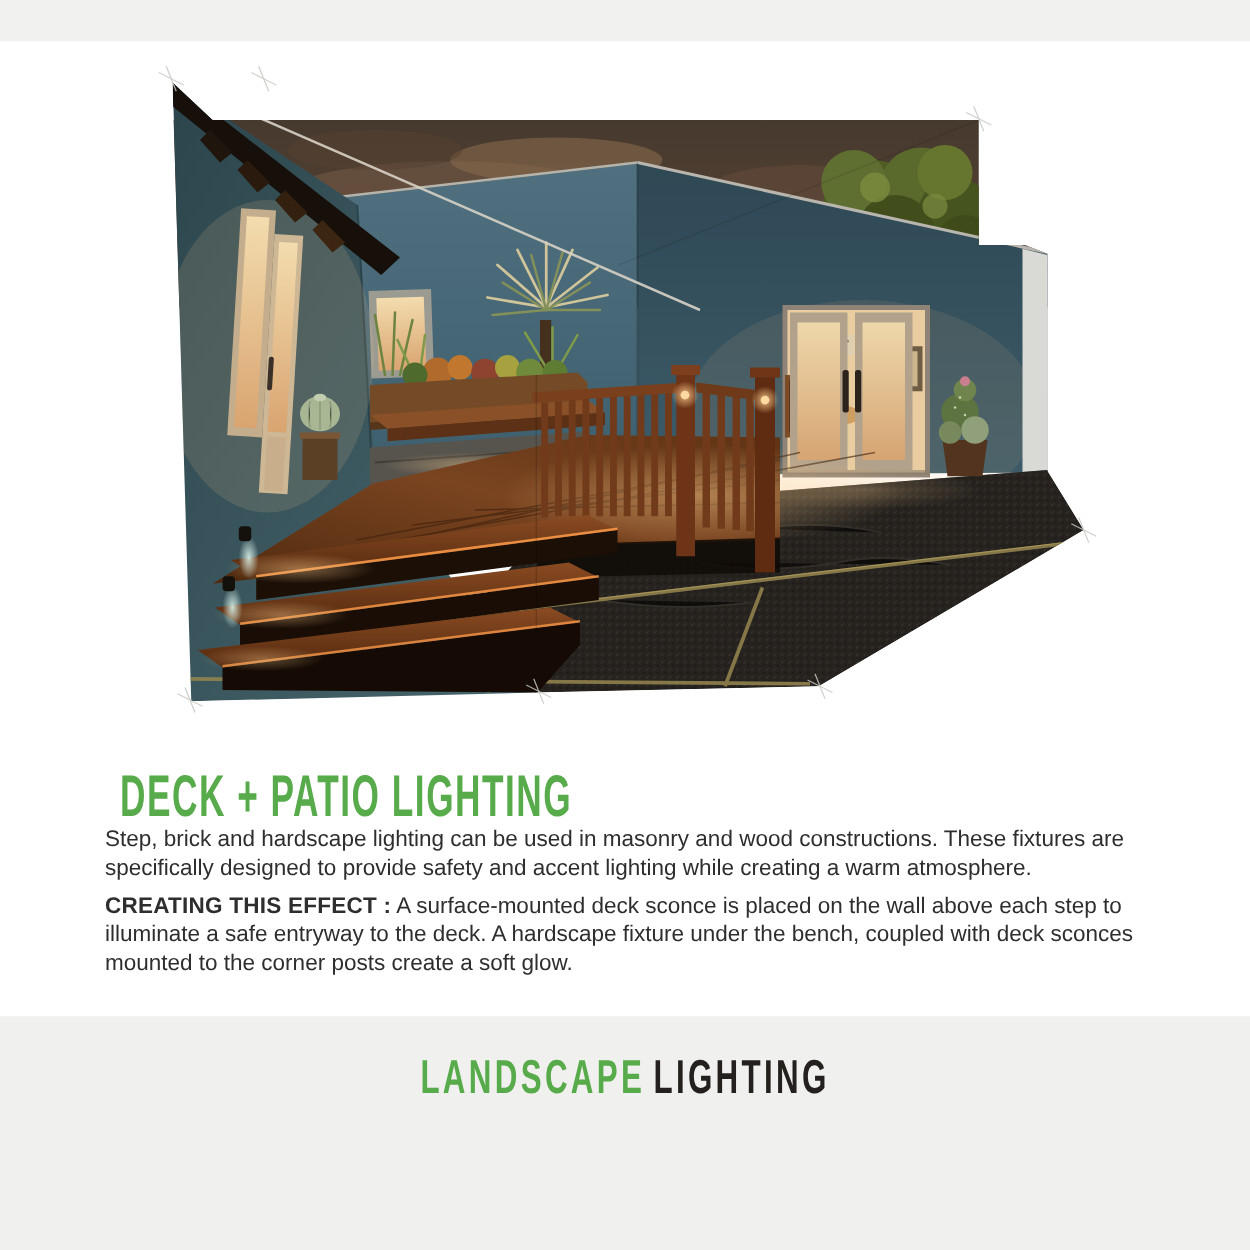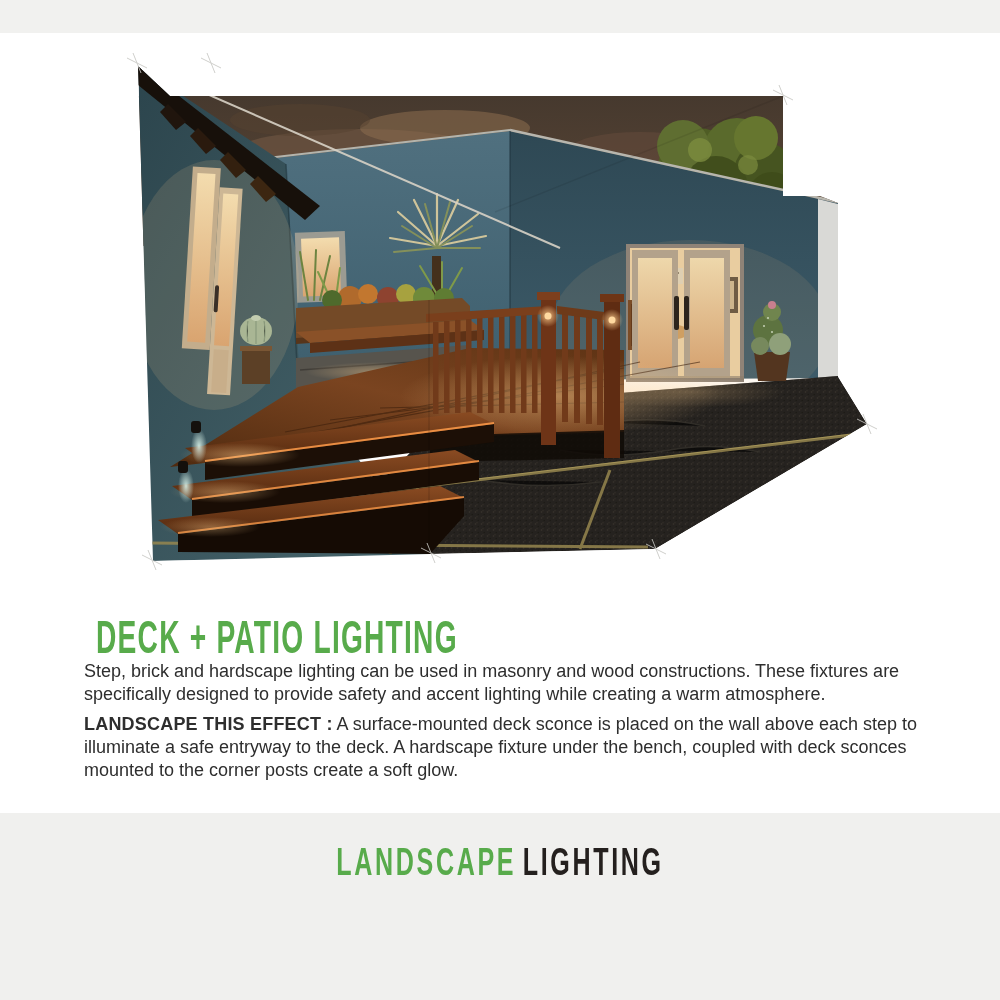--- a/index.html
+++ b/index.html
@@ -353,18 +353,18 @@
         <line x1="142" y1="555" x2="162" y2="565"></line>
           <line x1="148" y1="550" x2="156" y2="570"></line>
       </g>
     </svg>
   </div>
 
   <h1 class="headline"><span class="cond">DECK + PATIO LIGHTING</span></h1>
 
   <p class="para para-intro">Step, brick and hardscape lighting can be used in masonry and wood constructions. These fixtures are specifically designed to provide safety and accent lighting while creating a warm atmosphere.</p>
 
-  <p class="para para-effect"><strong>LANDSCAPE THIS EFFECT :</strong><span> A surface-mounted deck sconce is placed on the wall above each step to illuminate a safe entryway to the deck. A hardscape fixture under the bench, coupled with deck sconces mounted to the corner posts create a soft glow.</span></p>
+  <p class="para para-effect"><strong>CREATING THIS EFFECT :</strong><span> A surface-mounted deck sconce is placed on the wall above each step to illuminate a safe entryway to the deck. A hardscape fixture under the bench, coupled with deck sconces mounted to the corner posts create a soft glow.</span></p>
 
   <div class="footer">
     <div class="brand1"><span class="condC"><span class="green">LANDSCAPE</span><span class="dark">LIGHTING</span></span></div>
   </div>
 </div>
 
 </body></html>

